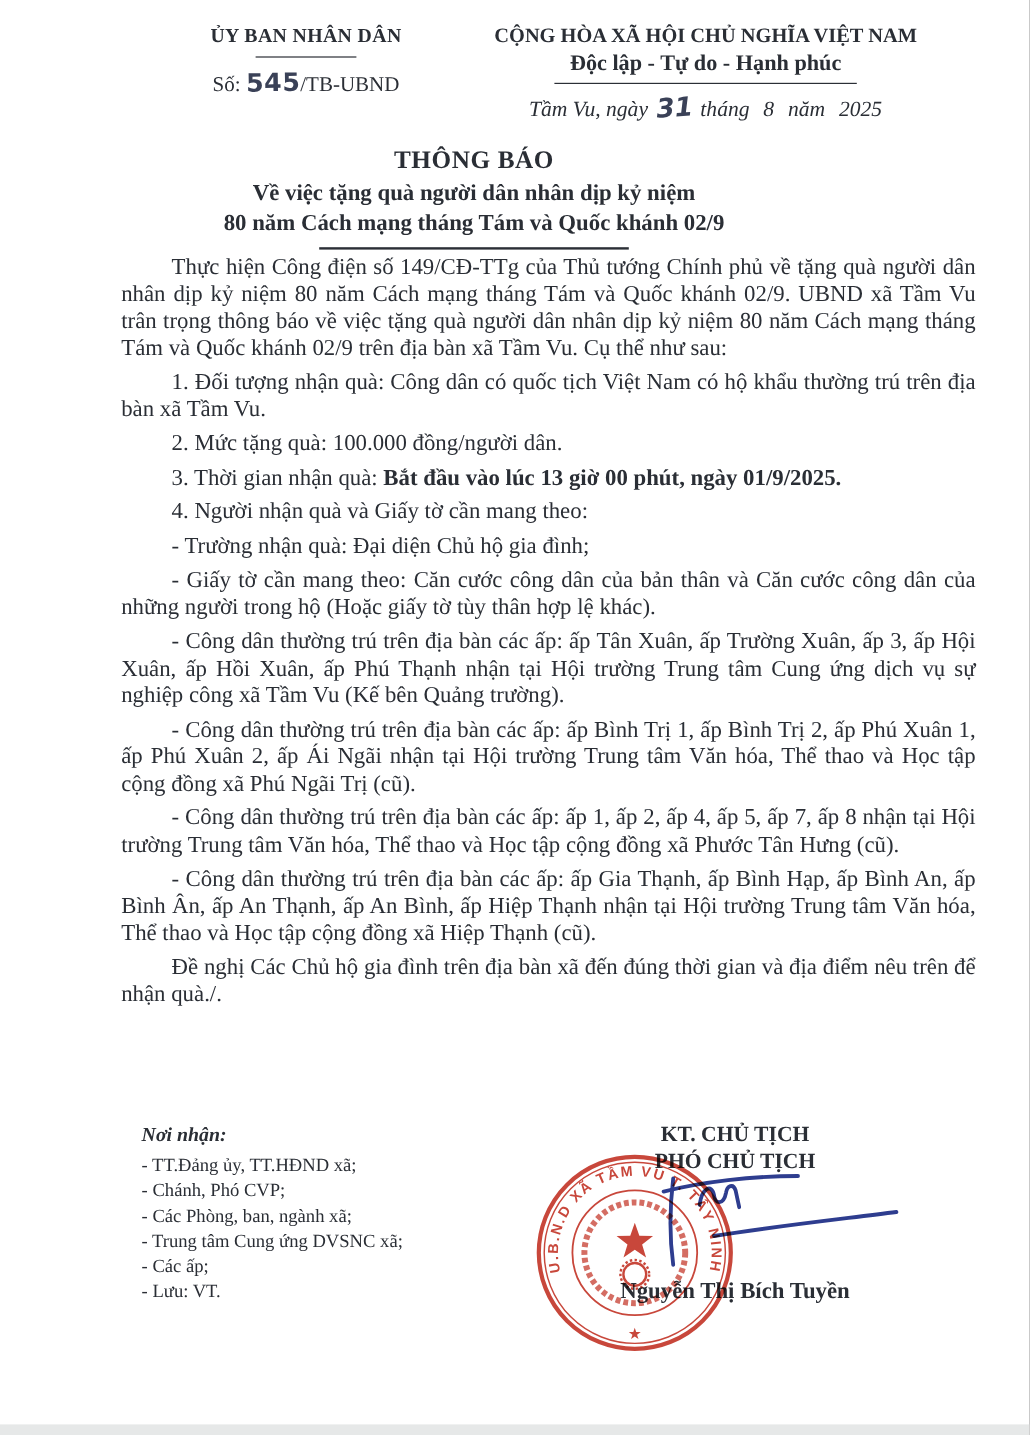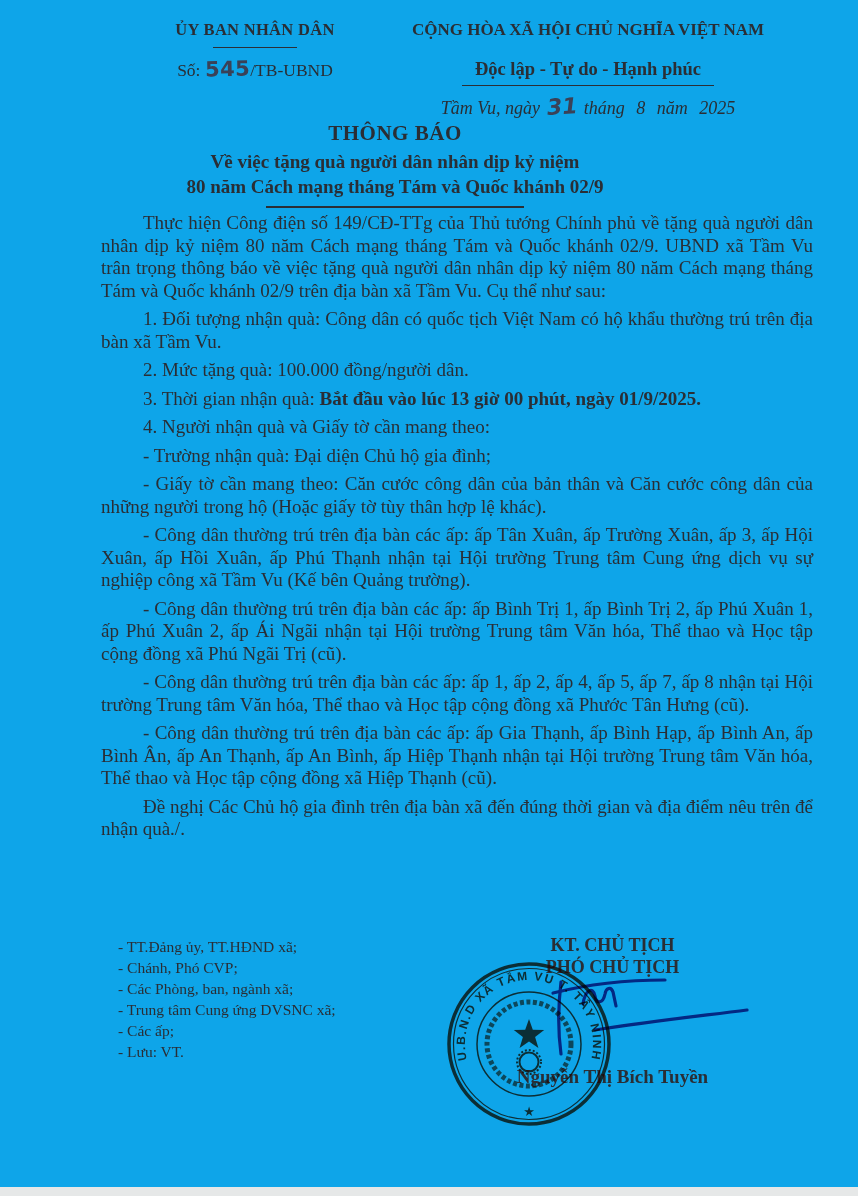--- a/index.html
+++ b/index.html
@@ -1,31 +1,31 @@
 <!DOCTYPE html>
 <html><head>
 <meta charset="utf-8">
 <style>
   html,body{margin:0;padding:0;background:#9a9a9a;}
   .page{
-    position:relative;width:858px;height:1196px;background:#0ea5e9;
+    position:relative;width:858px;height:1196px;background:#ffffff;
     font-family:"Liberation Serif","DejaVu Serif",serif;color:#2a2e35;
     overflow:hidden;margin:0 auto;
   }
   
   .hdr-left{position:absolute;top:20px;left:85px;width:340px;text-align:center;}
   .hdr-left .l1{font-weight:bold;font-size:16.5px;letter-spacing:.3px;}
   .hdr-left .l2{font-weight:bold;font-size:16.5px;margin-top:3px;}
   .hdr-left .rule{width:84px;border-top:1.7px solid #2b2f36;margin:7px auto 9px;}
   .docnum{font-size:17.5px;}
   .handwritten{font-family:"DejaVu Sans",sans-serif;color:#3a4157;font-weight:bold;}
   .docnum .handwritten{font-size:21px;letter-spacing:.5px;display:inline-block;transform:rotate(-1deg);}
   .hdr-right{position:absolute;top:20px;left:392px;width:392px;text-align:center;}
   .hdr-right .l1{font-weight:bold;font-size:17px;}
-  .hdr-right .l2{font-weight:bold;font-size:18.5px;margin-top:19px;}
+  .hdr-right .l2{font-weight:bold;font-size:18.5px;margin-top:3px;}
   .hdr-right .rule{width:252px;border-top:1.7px solid #2b2f36;margin:5px auto 8px;}
   .dateline{font-style:italic;font-size:18px;}
   .dateline .handwritten{font-size:22px;display:inline-block;transform:rotate(-4deg);margin:0 2px;}
   .dateline .sfx{word-spacing:7px;}
   
   .titleblock{position:absolute;top:121px;left:0;width:790px;text-align:center;}
   .titleblock .t1{font-weight:bold;font-size:21px;letter-spacing:.5px;}
   .titleblock .t2{font-weight:bold;font-size:19px;margin-top:5px;}
   .titleblock .t3{font-weight:bold;font-size:19px;margin-top:3px;}
   .titleblock .rule{width:258px;border-top:2px solid #2b2f36;margin:8px auto 0;}
@@ -78,20 +78,21 @@
     <p>- Trường nhận quà: Đại diện Chủ hộ gia đình;</p>
     <p>- Giấy tờ cần mang theo: Căn cước công dân của bản thân và Căn cước công dân của những người trong hộ (Hoặc giấy tờ tùy thân hợp lệ khác).</p>
     <p>- Công dân thường trú trên địa bàn các ấp: ấp Tân Xuân, ấp Trường Xuân, ấp 3, ấp Hội Xuân, ấp Hồi Xuân, ấp Phú Thạnh nhận tại Hội trường Trung tâm Cung ứng dịch vụ sự nghiệp công xã Tầm Vu (Kế bên Quảng trường).</p>
     <p>- Công dân thường trú trên địa bàn các ấp: ấp Bình Trị 1, ấp Bình Trị 2, ấp Phú Xuân 1, ấp Phú Xuân 2, ấp Ái Ngãi nhận tại Hội trường Trung tâm Văn hóa, Thể thao và Học tập cộng đồng xã Phú Ngãi Trị (cũ).</p>
     <p>- Công dân thường trú trên địa bàn các ấp: ấp 1, ấp 2, ấp 4, ấp 5, ấp 7, ấp 8 nhận tại Hội trường Trung tâm Văn hóa, Thể thao và Học tập cộng đồng xã Phước Tân Hưng (cũ).</p>
     <p>- Công dân thường trú trên địa bàn các ấp: ấp Gia Thạnh, ấp Bình Hạp, ấp Bình An, ấp Bình Ân, ấp An Thạnh, ấp An Bình, ấp Hiệp Thạnh nhận tại Hội trường Trung tâm Văn hóa, Thể thao và Học tập cộng đồng xã Hiệp Thạnh (cũ).</p>
     <p>Đề nghị Các Chủ hộ gia đình trên địa bàn xã đến đúng thời gian và địa điểm nêu trên để nhận quà./.</p>
   </div>
 
   <div class="recipients">
+    <div class="head">Nơi nhận:</div>
     <div class="item">- TT.Đảng ủy, TT.HĐND xã;</div>
     <div class="item">- Chánh, Phó CVP;</div>
     <div class="item">- Các Phòng, ban, ngành xã;</div>
     <div class="item">- Trung tâm Cung ứng DVSNC xã;</div>
     <div class="item">- Các ấp;</div>
     <div class="item">- Lưu: VT.</div>
   </div>
 
   <div class="sigblock">
     <div class="sig-a1">KT. CHỦ TỊCH</div>

